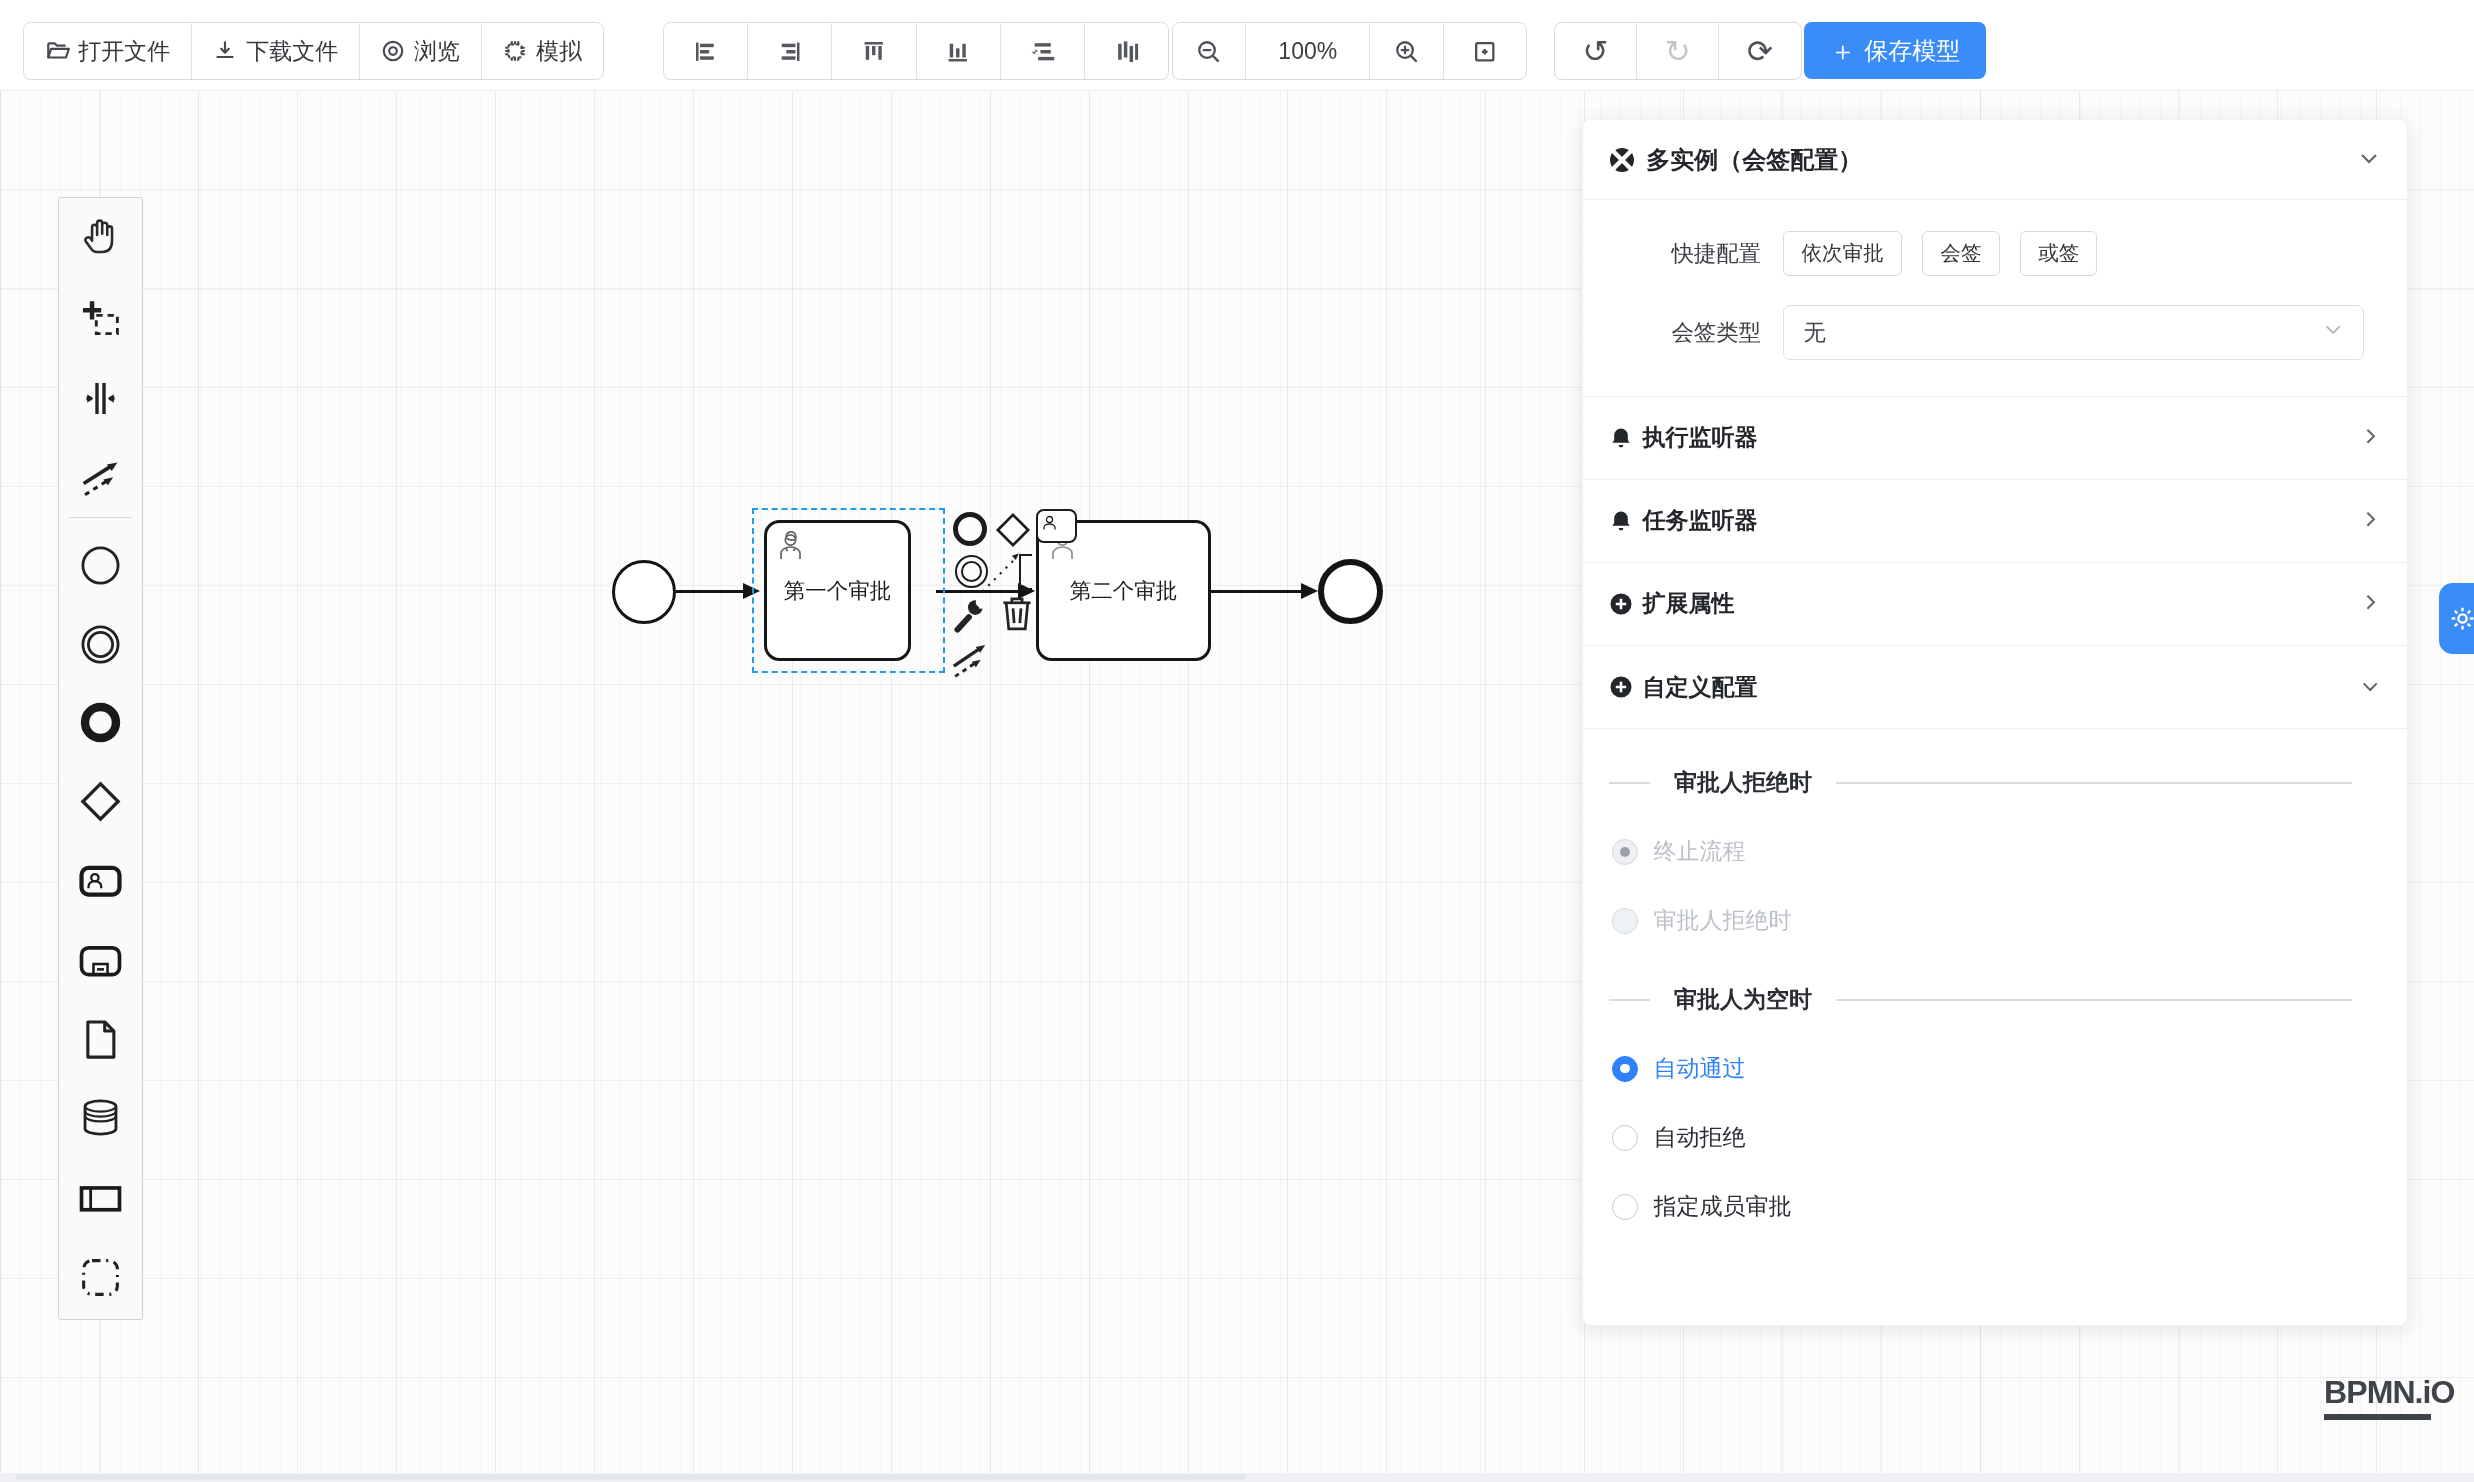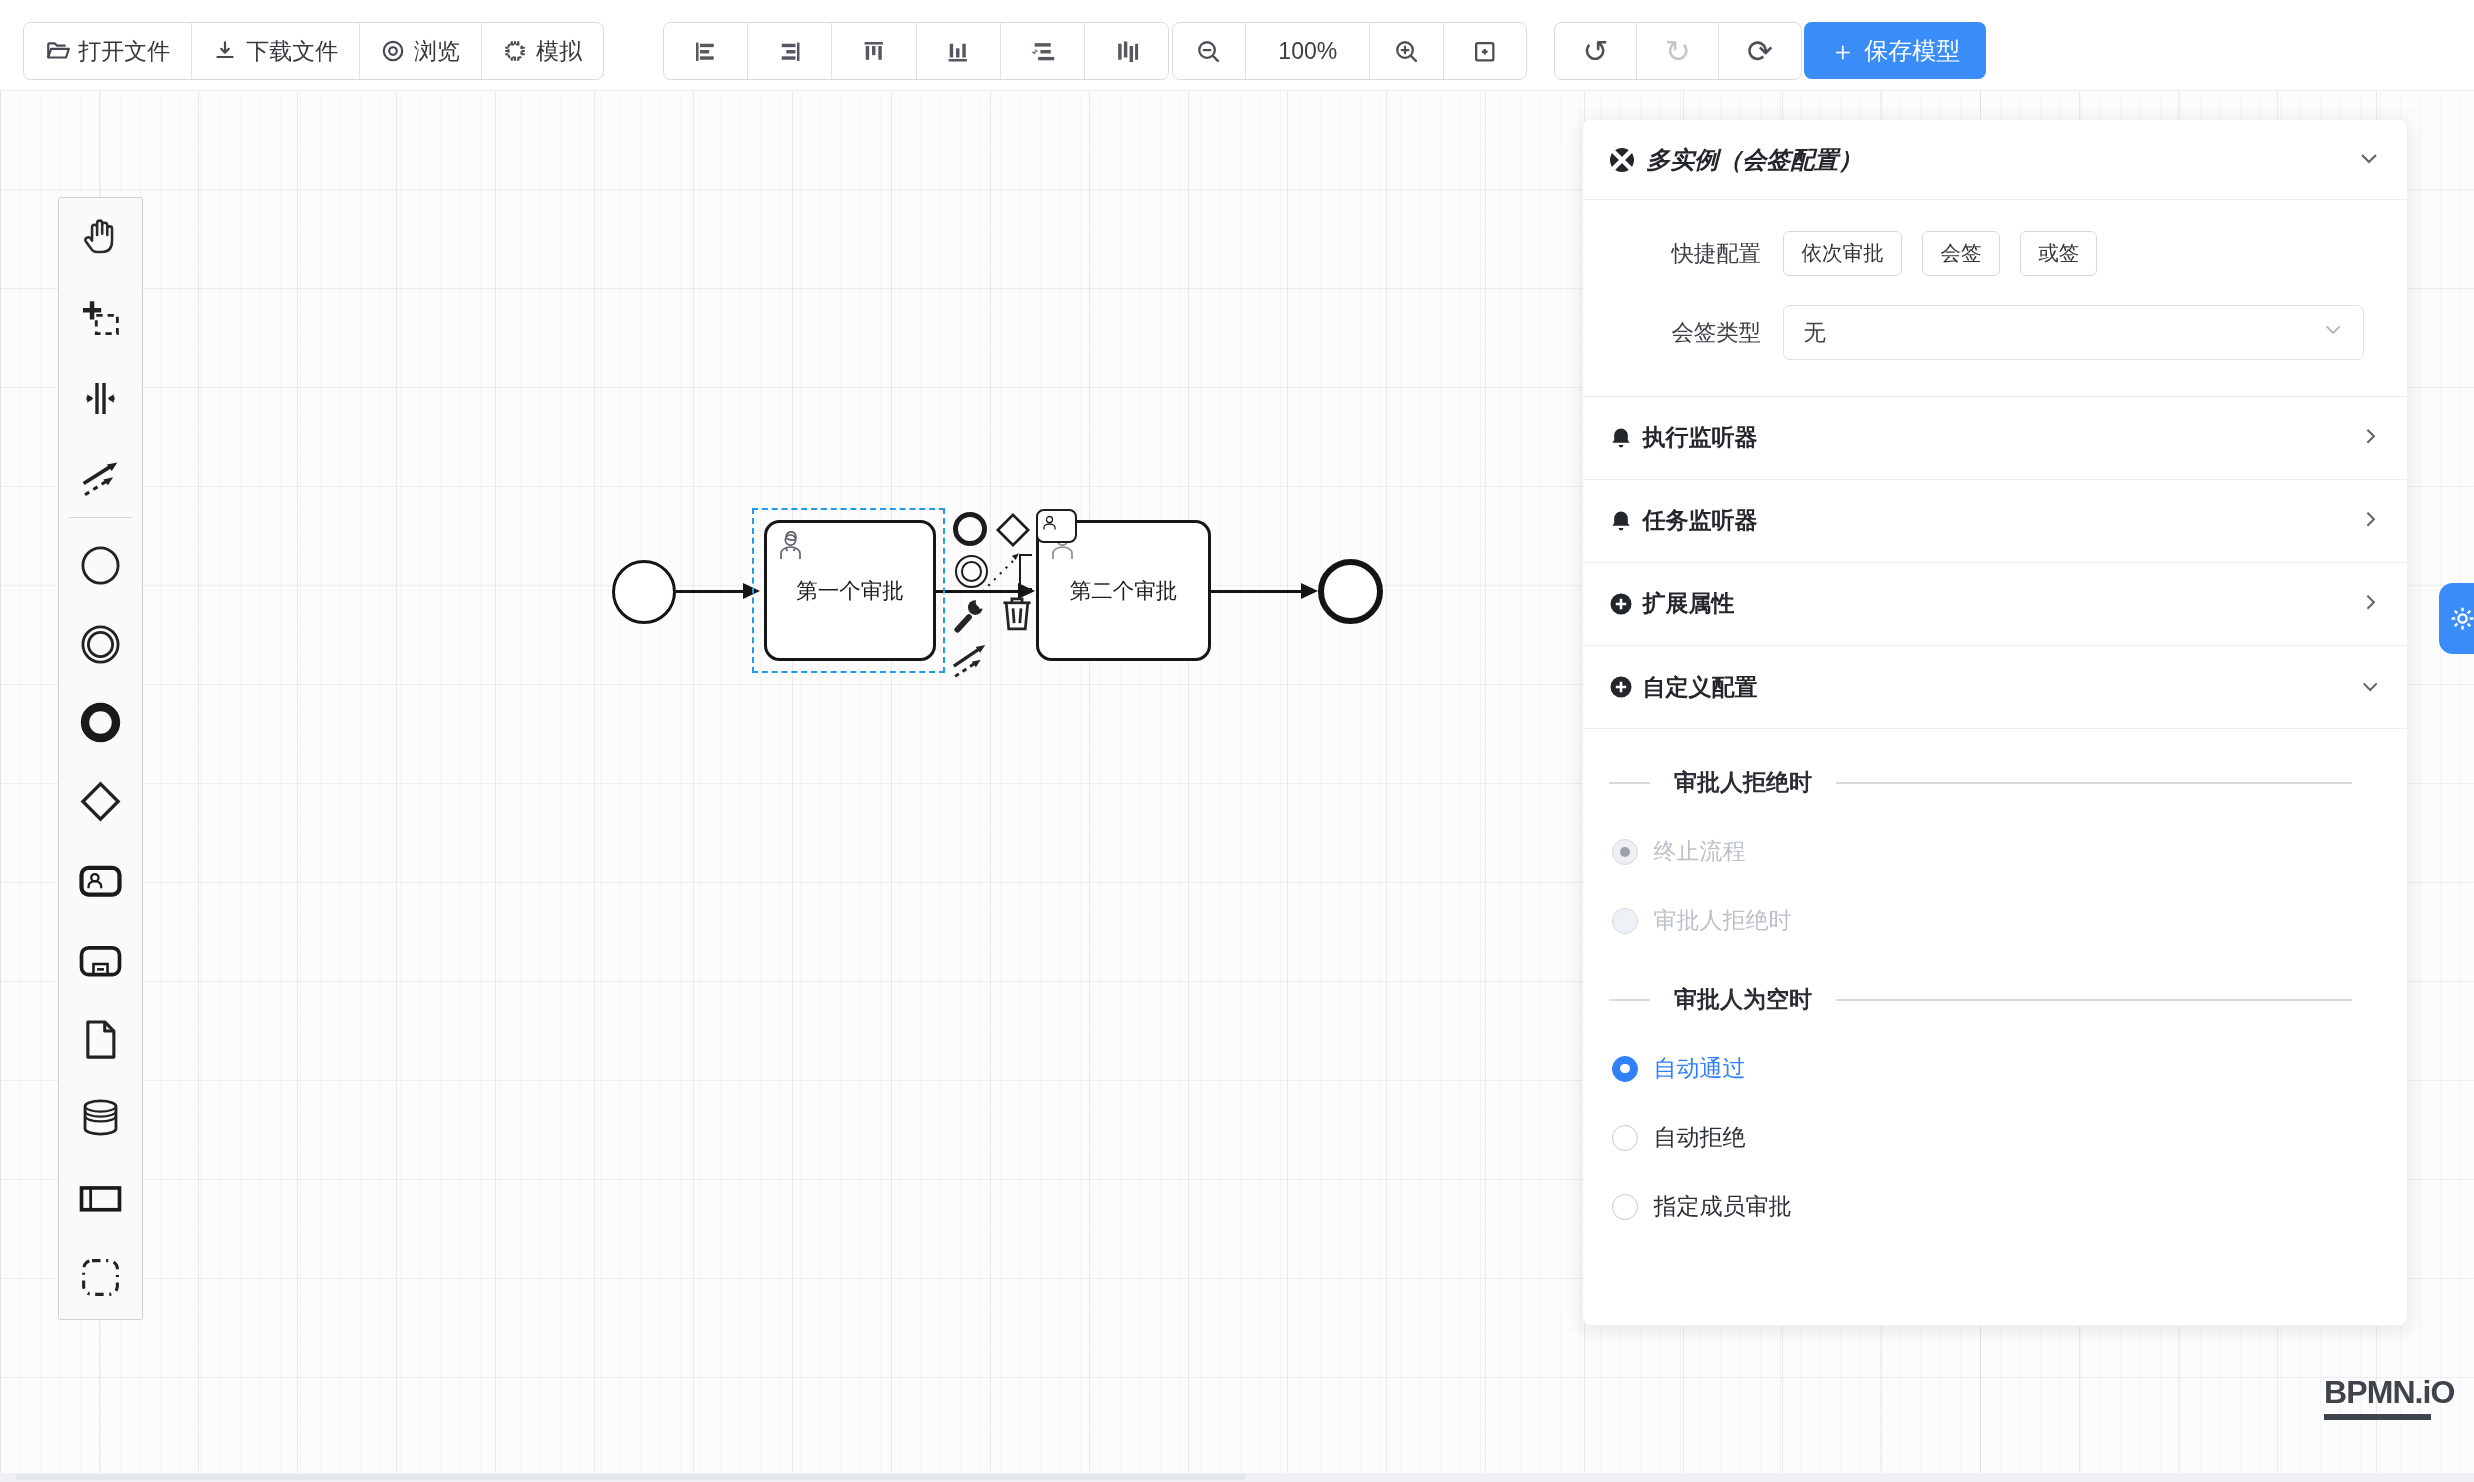--- a/index.html
+++ b/index.html
@@ -47,21 +47,21 @@
   .pad{position:absolute;left:950px;top:509px;width:146px;height:172px;z-index:12;}
   .pad .pi{position:absolute;cursor:pointer;}
   .circ-thick{width:34px;height:34px;border:5.2px solid #1c1c1c;border-radius:50%;box-sizing:border-box;background:transparent;}
   .circ-double{width:33px;height:33px;border:2.6px solid #1c1c1c;border-radius:50%;box-sizing:border-box;display:flex;align-items:center;justify-content:center;}
   .circ-double>div{width:20.6px;height:20.6px;border:2.6px solid #1c1c1c;border-radius:50%;box-sizing:border-box;}
   .bracket{width:13px;height:36px;border-left:2.6px solid #1c1c1c;border-top:2.6px solid #1c1c1c;border-bottom:2.6px solid #1c1c1c;box-sizing:border-box;}
   .mini-task{width:41px;height:34px;background:#fff;border:2.6px solid #1c1c1c;border-radius:7.7px;box-sizing:border-box;display:flex;align-items:flex-start;justify-content:flex-start;padding:2.6px;}
   
   .panel{position:absolute;left:1582px;top:119px;width:826px;height:1207px;background:#fff;border-radius:8.6px;
     box-shadow:0 3.4px 19px rgba(31,35,41,.10);border:0.9px solid #f1f1f4;box-sizing:border-box;z-index:25;overflow:hidden;}
-  .p-head{height:79px;display:flex;align-items:center;gap:11.2px;padding:0 26px;font-style:italic;}
+  .p-head{height:79px;display:flex;align-items:center;gap:11.2px;padding:0 26px;}
   .p-title{font-size:24px;font-weight:700;color:#23262b;}
   .p-div{height:0.9px;background:#ebedf0;margin:0 0;}
   .chev{margin-left:auto;}
   .formrow{display:flex;align-items:center;margin:31px 26px 0 6px;}
   .formlabel{width:172px;text-align:right;font-size:22.4px;color:#3c4046;flex:none;margin-right:22.4px;}
   .qbtns{display:flex;gap:20.6px;}
   .qbtn{height:43px;border:0.9px solid #d7d9de;border-radius:6px;background:#fff;display:flex;align-items:center;justify-content:center;
     font-size:20.6px;color:#33363b;padding:0 17px;cursor:pointer;white-space:nowrap;}
   .selectbox2{width:581px;height:55px;border:0.9px solid #dcdfe4;border-radius:6.9px;display:flex;align-items:center;
     padding:0 19px;font-size:22.4px;color:#3f434a;box-sizing:border-box;cursor:pointer;}
@@ -352,21 +352,21 @@
   </div>
 </div>
 
 <div class="evt" style="left:612px;top:560px;width:64px;height:64px;border:3.4px solid #141414;z-index:6;"></div>
 
 <div class="flowline" style="left:676px;top:590px;width:79px;height:3.4px;z-index:5;"></div>
 <div class="arrowhead" style="left:743px;top:583px;z-index:5;"></div>
 
 <div class="selectbox" style="left:752px;top:508px;width:193px;height:165px;z-index:8;"></div>
 
-<div class="task" style="left:764px;top:520px;width:172px;height:141px;z-index:7;">
+<div class="task" style="left:764px;top:520px;width:147px;height:141px;z-index:7;">
   <span class="person">
     <svg width="33" height="34" viewBox="0 0 32 34" fill="none" stroke="#5f6368" stroke-width="1.7">
       <path d="M11.5 8 a5 5 0 1 1 9.5 2 l-1 2"></path>
       <path d="M12 9.5 q3 2 8 1.5"></path>
       <circle cx="16" cy="11" r="5.2"></circle>
       <path d="M6.5 30 v-5.5 a9.5 6.5 0 0 1 19 0 V30"></path>
       <path d="M11.5 19.5 l1.5 2.5 M20.5 19.5 l-1.5 2.5"></path>
     </svg>
   </span>
   <span>第一个审批</span>

